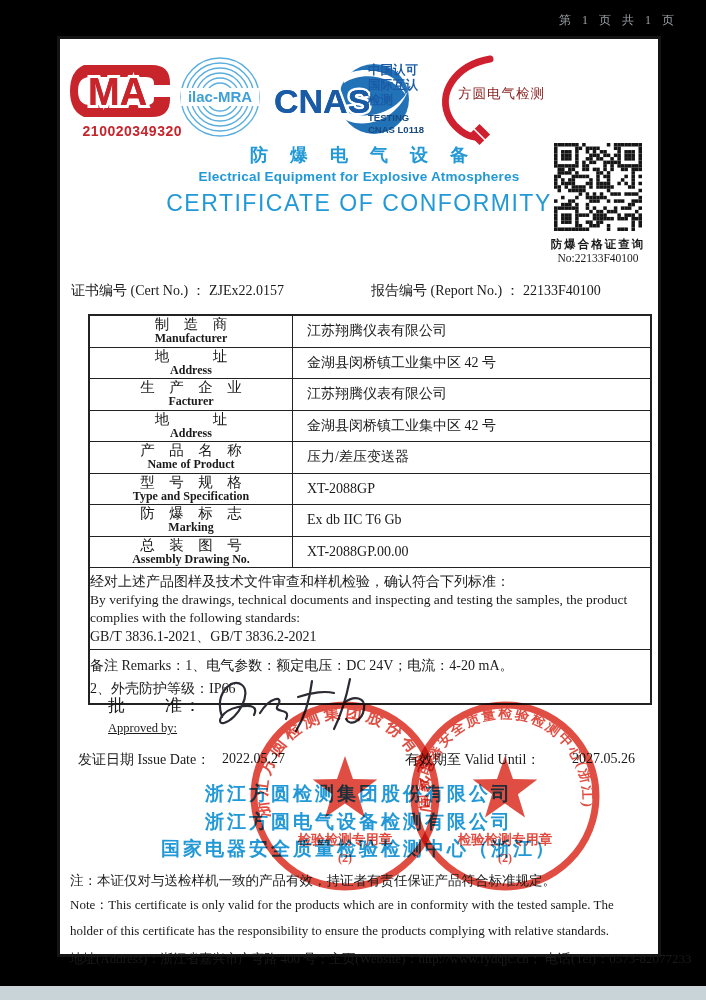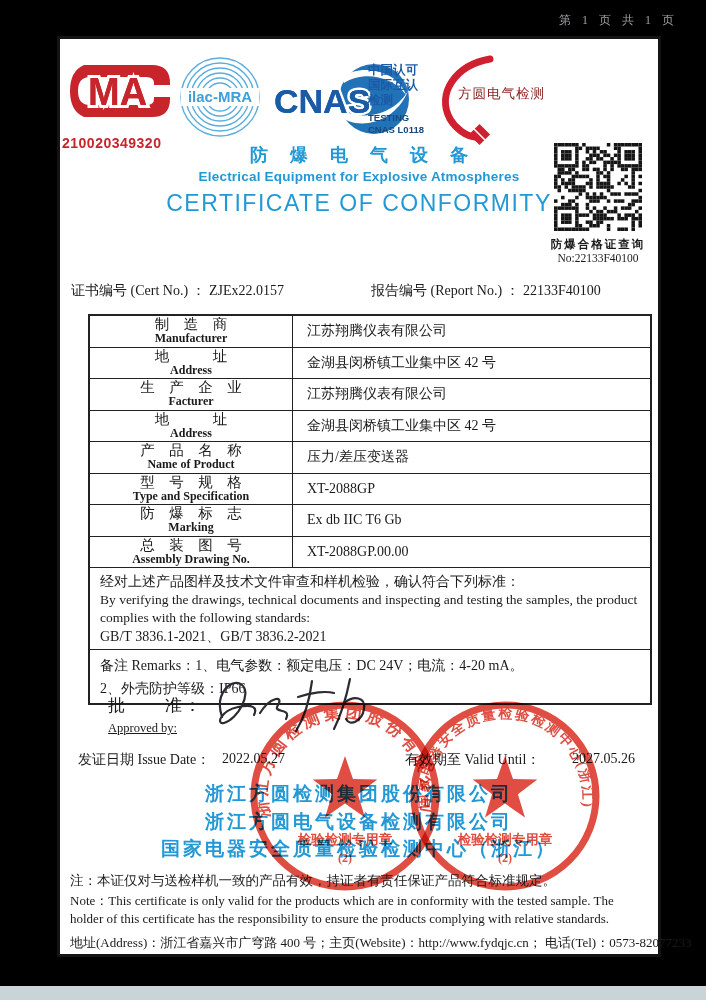--- a/index.html
+++ b/index.html
@@ -4,22 +4,22 @@
 <style>
   html,body{margin:0;padding:0;background:#ffffff;}
   .page{position:relative;width:706px;height:1000px;background:#000000;overflow:hidden;
         font-family:"Liberation Serif","DejaVu Serif",serif;color:#1a1a1a;}
   .scan-bottom{position:absolute;left:0;top:986px;width:706px;height:14px;background:#c9d4d9;}
   .page-label{position:absolute;top:12px;right:28px;font-size:12px;color:#9aa0a4;letter-spacing:4px;}
   .frame{position:absolute;left:57px;top:36px;width:598px;height:915px;border:3px solid #141414;background:#fff;}
 
   
   .cma{position:absolute;left:10px;top:22px;}
-  .cma-num{position:absolute;left:2px;top:84px;width:120px;text-align:left;font-family:"Liberation Sans",sans-serif;
-           font-size:14px;font-weight:bold;color:#c8242c;letter-spacing:.5px;margin-top:12px;}
+  .cma-num{position:absolute;left:2px;top:84px;width:120px;text-align:right;font-family:"Liberation Sans",sans-serif;
+           font-size:14px;font-weight:bold;color:#c8242c;letter-spacing:.5px;}
   .ilac{position:absolute;left:118px;top:16px;}
   .cnas{position:absolute;left:214px;top:22px;}
   .cnas-txt{position:absolute;left:308px;top:24px;font-family:"Liberation Sans",sans-serif;color:#1a5ba6;}
   .cnas-txt .cn{font-size:12.5px;font-weight:bold;line-height:15px;}
   .cnas-txt .en{font-size:9.5px;font-weight:bold;color:#15497e;line-height:12px;margin-top:4px;}
   .fy-logo{position:absolute;left:366px;top:14px;}
   .fy-label{position:absolute;left:398px;top:46px;font-size:13.5px;color:#8d2626;letter-spacing:1px;}
 
   
   .titles{position:absolute;left:0;top:104px;width:100%;text-align:center;color:#2299d6;
@@ -41,21 +41,21 @@
   .certrow .g2{left:300px;}
 
   
   .cert-table{position:absolute;left:28px;top:275px;width:560px;border:2px solid #222;}
   .t-row{display:flex;border-bottom:1px solid #222;height:30.5px;}
   .t-label{width:202px;border-right:1px solid #222;display:flex;flex-direction:column;justify-content:center;
            align-items:center;text-align:center;}
   .t-label .cn{font-size:14.5px;line-height:15px;}
   .t-label .en{font-size:12px;line-height:13px;font-weight:bold;}
   .t-value{flex:1;display:flex;align-items:center;padding-left:14px;font-size:14px;}
-  .t-span{border-bottom:1px solid #222;padding:4px 8px 3px 10px;}
+  .t-span{border-bottom:1px solid #222;padding:4px 8px 3px 0;}
   .std .cn{font-size:14px;line-height:19px;}
   .std .en{font-size:13.5px;line-height:18px;}
   .std .list{font-size:14px;line-height:19px;}
   .rem{border-bottom:none;}
   .rem .l1{font-size:14px;line-height:23px;}
   .rem .l2{font-size:14px;line-height:23px;}
 
   
   .approve{position:absolute;left:48px;top:655px;}
   .approve .cn{font-size:17px;letter-spacing:2px;}
@@ -72,21 +72,21 @@
              font-family:"Liberation Sans","DejaVu Sans",sans-serif;font-weight:bold;font-size:19px;line-height:27.5px;letter-spacing:3px;}
 
   
   .stamp{position:absolute;mix-blend-mode:multiply;opacity:.9;}
   .stamp-left{left:187px;top:659px;}
   .stamp-right{left:347px;top:659px;}
 
   
   .notes{position:absolute;left:10px;top:832px;width:578px;}
   .notes .cn{font-size:13.5px;line-height:19px;}
-  .notes .en{font-size:13px;line-height:18px;margin-top:2px;}
+  .notes .en{font-size:13px;line-height:26px;margin-top:2px;}
   .notes .addr{font-size:13px;margin-top:6px;white-space:nowrap;}
 </style>
 </head>
 <body>
 
 <div class="page">
 
   <div class="page-label">第 1 页 共 1 页</div>
 
   <div class="frame">

